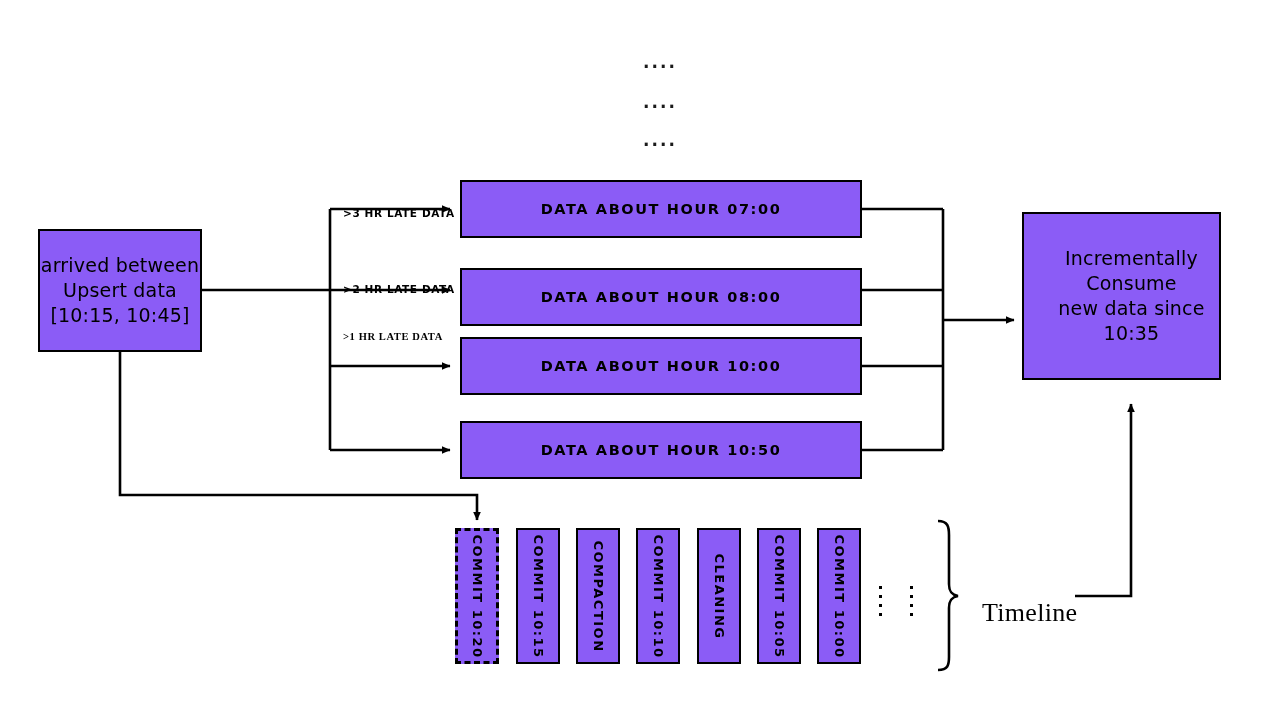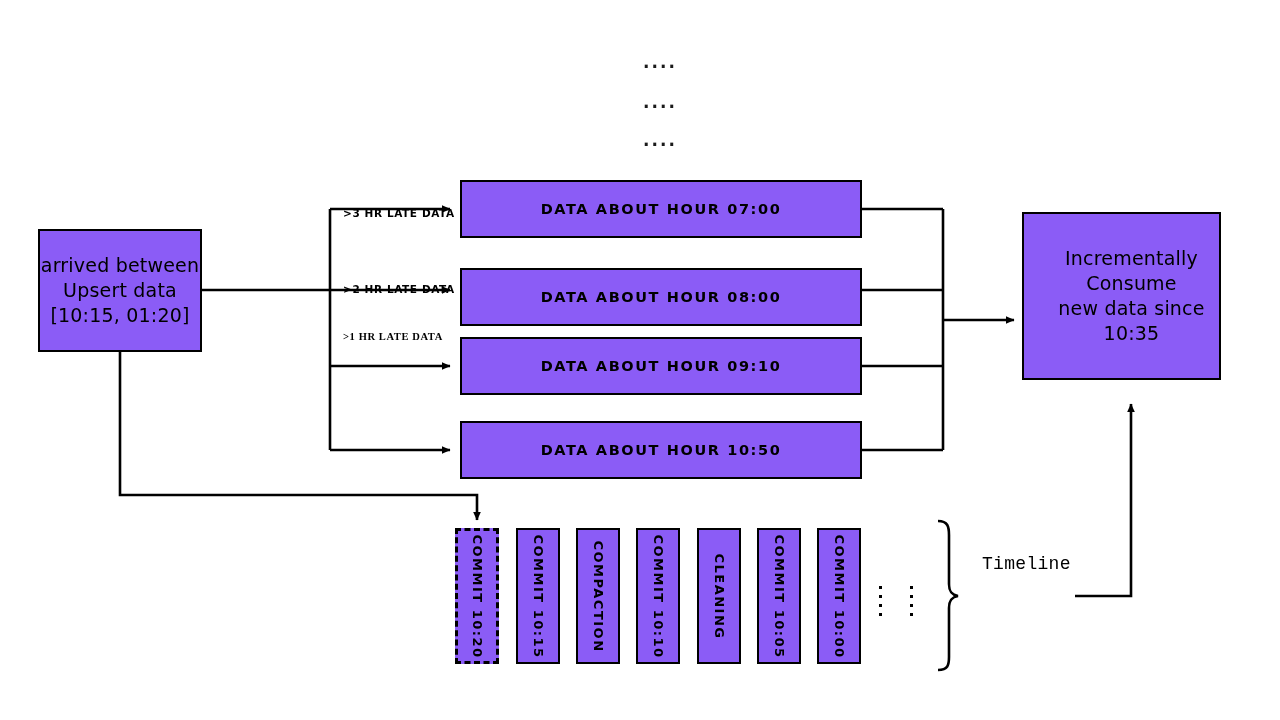--- a/index.html
+++ b/index.html
@@ -128,23 +128,23 @@
     white-space: nowrap;
   }
   #late-label-0 { left: 343px; top: 190px; margin-top: 17px; }
   #late-label-1 { left: 343px; top: 283px; }
   #late-label-2 { left: 343px; top: 331px; font-family: Liberation Serif, serif; }
 
   
   #timeline-label {
     position: absolute;
     left: 982px;
-    top: 554px;
-    font-family: Liberation Mono, monospace;
-    font-size: 18px;
+    top: 598px;
+    font-family: Liberation Serif, serif;
+    font-size: 26px;
     letter-spacing: 0.3px;
     color: #000;
     white-space: nowrap;
   }
 </style>
 </head>
 <body>
 
 <div id="canvas">
 
@@ -185,36 +185,36 @@
   </svg>
 
   <div class="top-dots" id="top-dots-0">....</div>
   <div class="top-dots" id="top-dots-1">....</div>
   <div class="top-dots" id="top-dots-2">....</div>
 
   <div class="node hand-box" id="upsert-box">
     <div>
       <div>arrived between</div>
       <div>Upsert data</div>
-      <div>[10:15, 01:20]</div>
+      <div>[10:15, 10:45]</div>
     </div>
   </div>
 
   <div class="edge-label" id="late-label-0">&gt;3 HR LATE DATA</div>
   <div class="edge-label" id="late-label-1">&gt;2 HR LATE DATA</div>
   <div class="edge-label" id="late-label-2">&gt;1 HR LATE DATA</div>
 
   <div class="node hour-box hour-0">
     <span>DATA ABOUT HOUR 07:00</span>
   </div>
   <div class="node hour-box hour-1">
     <span>DATA ABOUT HOUR 08:00</span>
   </div>
   <div class="node hour-box hour-2">
-    <span>DATA ABOUT HOUR 09:10</span>
+    <span>DATA ABOUT HOUR 10:00</span>
   </div>
   <div class="node hour-box hour-3">
     <span>DATA ABOUT HOUR 10:50</span>
   </div>
 
   <div class="node hand-box" id="consume-box">
     <div>
       <div>Incrementally Consume</div>
       <div>new data since 10:35</div>
     </div>

